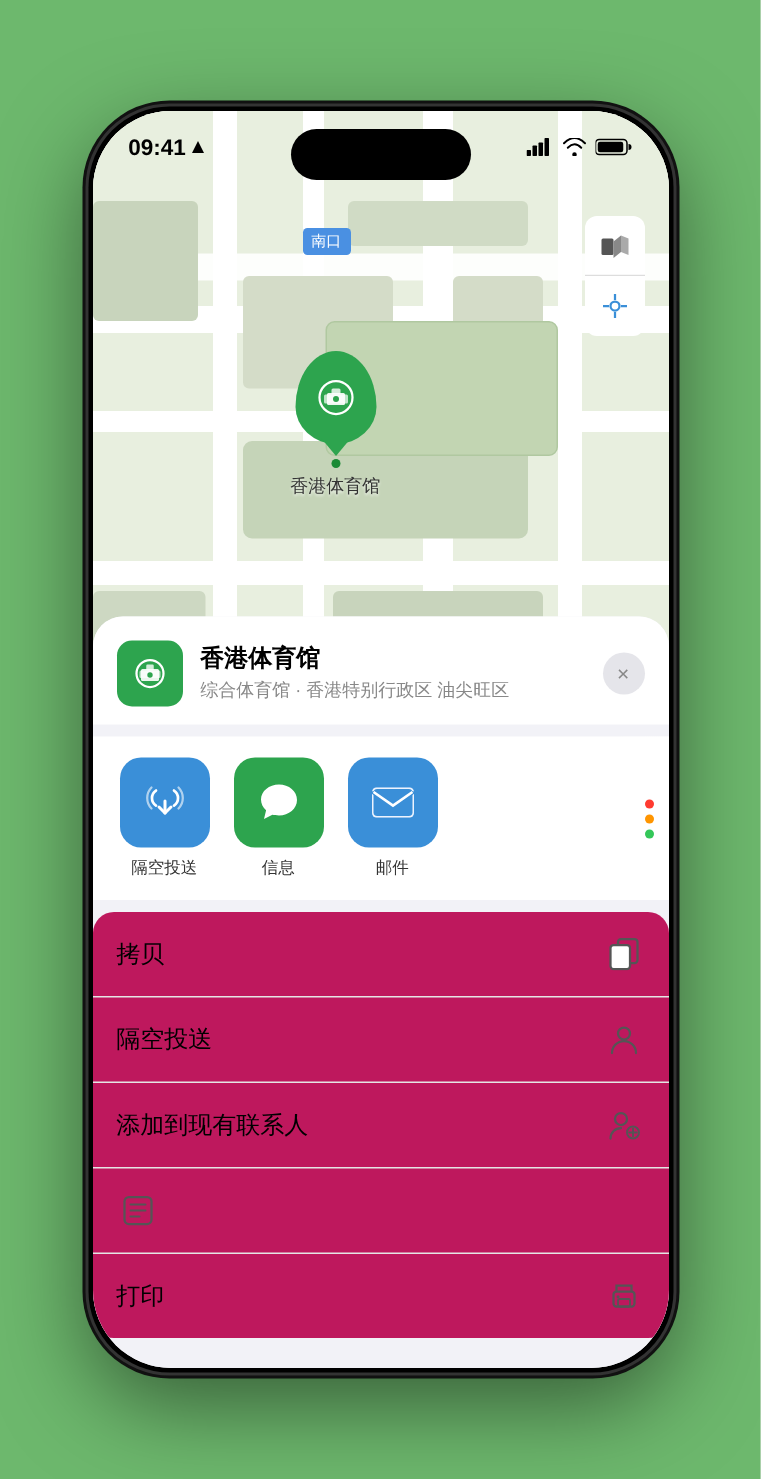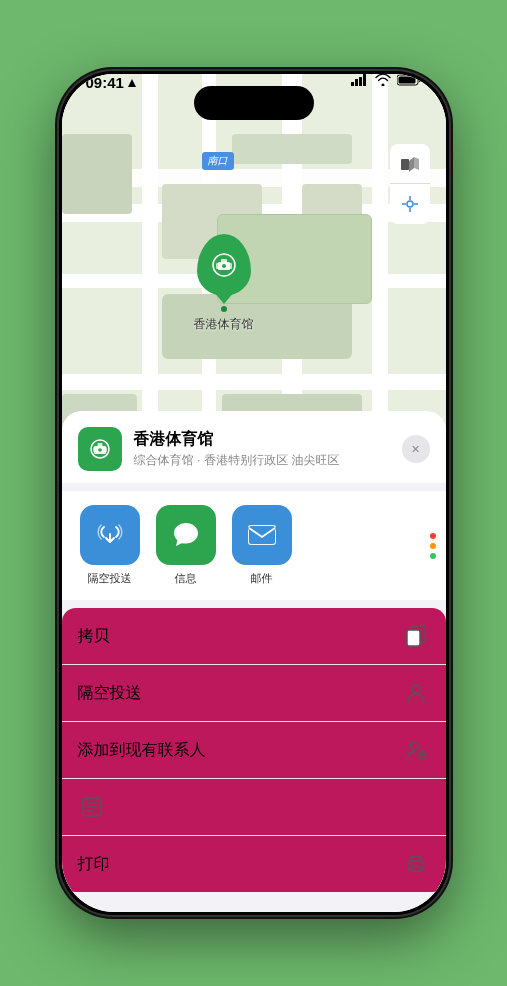--- a/index.html
+++ b/index.html
@@ -40,21 +40,21 @@
       border-radius: 20px;
       z-index: 100;
     }
     
     .status-bar {
       position: absolute;
       top: 0; left: 0; right: 0;
       height: 54px;
       z-index: 99;
       display: flex;
-      align-items: flex-start;
+      align-items: center;
       padding: 0 24px 6px;
       justify-content: space-between;
     }
     .status-time {
       font-size: 15px;
       font-weight: 600;
       color: #000;
       display: flex;
       align-items: center;
       gap: 3px;
@@ -120,21 +120,20 @@
     .map-label {
       position: absolute;
       top: 78px;
       left: 140px;
       background: #4a90e2;
       color: #fff;
       font-size: 10px;
       padding: 2px 6px;
       border-radius: 3px;
       white-space: nowrap;
-      font-style: italic;
     }
     
     .venue-marker {
       position: absolute;
       top: 160px;
       left: 50%;
       transform: translateX(-60px);
       display: flex;
       flex-direction: column;
       align-items: center;

